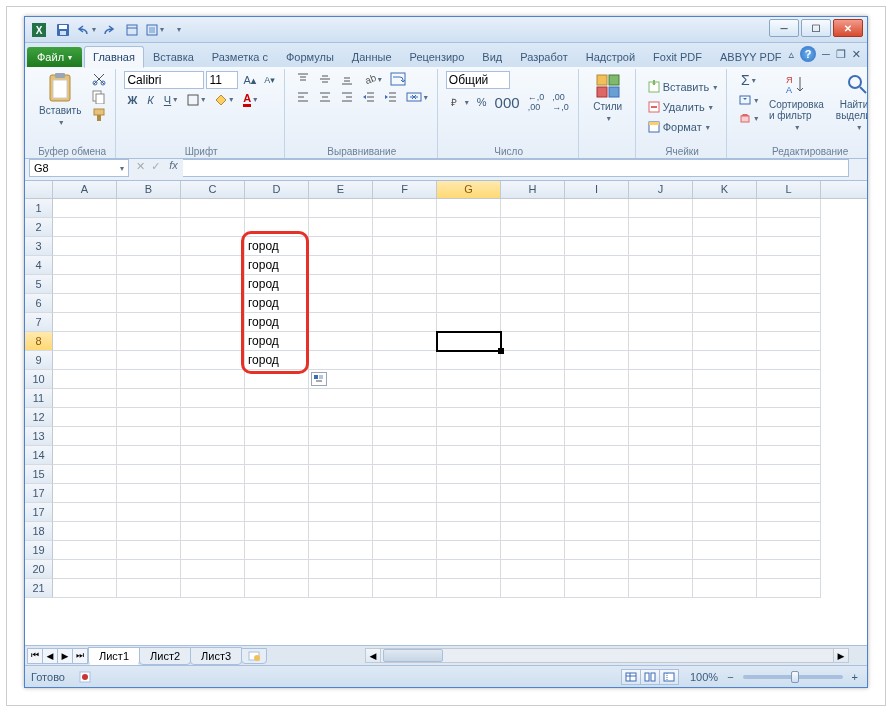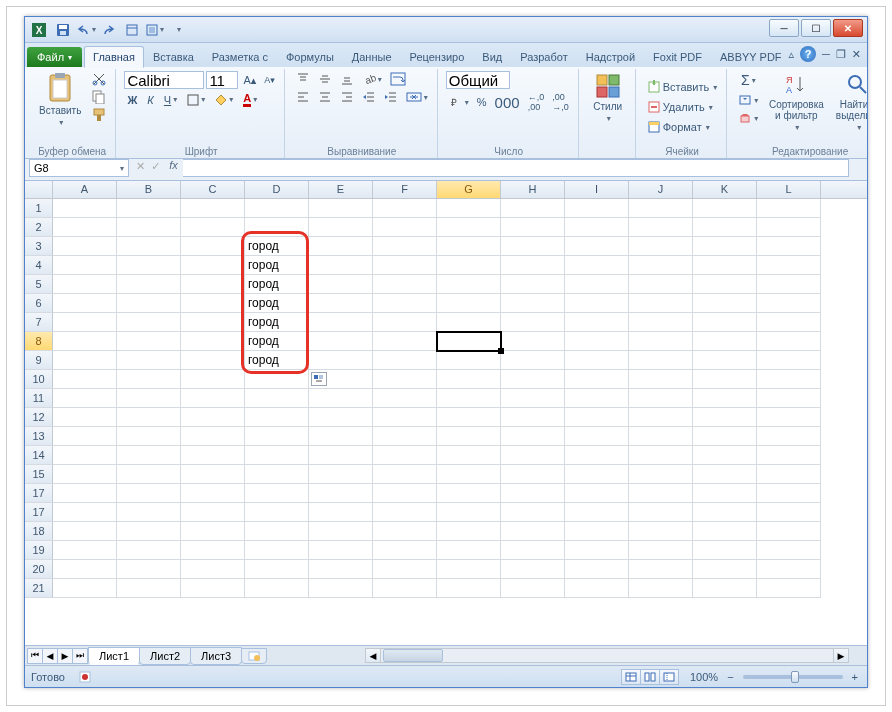--- a/index.html
+++ b/index.html
@@ -28,21 +28,21 @@
 
 
 .ribbon { height: 92px; background: linear-gradient(#f6fafe,#e6eef8); border-bottom: 1px solid #a8c0de; display: flex; padding: 2px 4px 0 4px; gap: 2px; font-size: 11px; color: #3b5a7a; overflow:hidden;}
 .group { border-right: 1px solid #c3d4e6; padding: 2px 6px 0 6px; display: flex; flex-direction: column; justify-content: space-between; }
 .group-label { text-align: center; font-size: 10px; color: #6a7f97; padding: 2px 0 1px 0; white-space:nowrap; border-top:1px solid transparent;}
 .group-body { flex: 1; display: flex; align-items: flex-start; gap: 4px; }
 .big-btn { display: flex; flex-direction: column; align-items: center; justify-content: center; padding: 2px 4px; cursor: pointer; border-radius: 3px; gap:2px; min-width:42px;}
 .sm-btn { padding: 1px 3px; cursor: pointer; border-radius: 2px; display: inline-flex; align-items: center; justify-content:center;}
 .col { display:flex; flex-direction:column; gap:2px; }
 .row { display:flex; align-items:center; gap:2px; }
-.font-select { border:1px solid #a8c0de; background:#fff; font-size:15px; height:18px; padding:0 2px; }
+.font-select { border:1px solid #a8c0de; background:#fff; font-size:12px; height:18px; padding:0 2px; }
 .cells-row { display:flex; align-items:center; gap:2px; font-size:11px; }
 
 
 .fbar { height: 22px; background: #e9f0f8; border-bottom: 1px solid #a8c0de; display: flex; align-items: flex-start; font-size: 11px; }
 .name-box { width: 100px; height: 18px; background: #fff; border: 1px solid #a8c0de; margin: 0 4px; display: flex; align-items: center; padding: 0 4px; justify-content:space-between;}
 .fx-label { width: 20px; text-align: center; color: #5a6f86; font-style: italic; }
 .formula-input { flex: 1; height: 18px; background: #fff; border: 1px solid #a8c0de; border-left:none; margin-right: 18px; padding: 0 4px; }
 
 
 .grid-wrap { flex: 1; display: flex; flex-direction: column; background: #fff; position: relative; overflow:hidden;}
@@ -411,21 +411,21 @@
                 </svg>
                 <span class="dd">▾</span>
               </span>
         </div>
         <div class="big-btn">
           <svg width="24" height="24">
                 <text x="2" y="10" font-size="9" fill="#c33">Я</text>
                 <text x="2" y="20" font-size="9" fill="#36c">А</text>
                 <path d="M16 4 L16 18 M13 15 L16 18 L19 15" stroke="#555" fill="none"></path>
               </svg>
-          <span style="font-size:10px; text-align:center; line-height:11px;">Сортировка и фильтр</span>
+          <span style="font-size:10px; line-height:11px;">Сортировка и фильтр</span>
               <span class="dd">▾</span>
         </div>
         <div class="big-btn">
           <svg width="24" height="24">
                 <circle cx="9" cy="9" r="6" fill="none" stroke="#3d6db5" stroke-width="2"></circle>
                 <line x1="14" y1="14" x2="20" y2="20" stroke="#3d6db5" stroke-width="2"></line>
               </svg>
           <span style="font-size:10px; text-align:center; line-height:11px;">Найти и выделить</span>
               <span class="dd">▾</span>
         </div>

